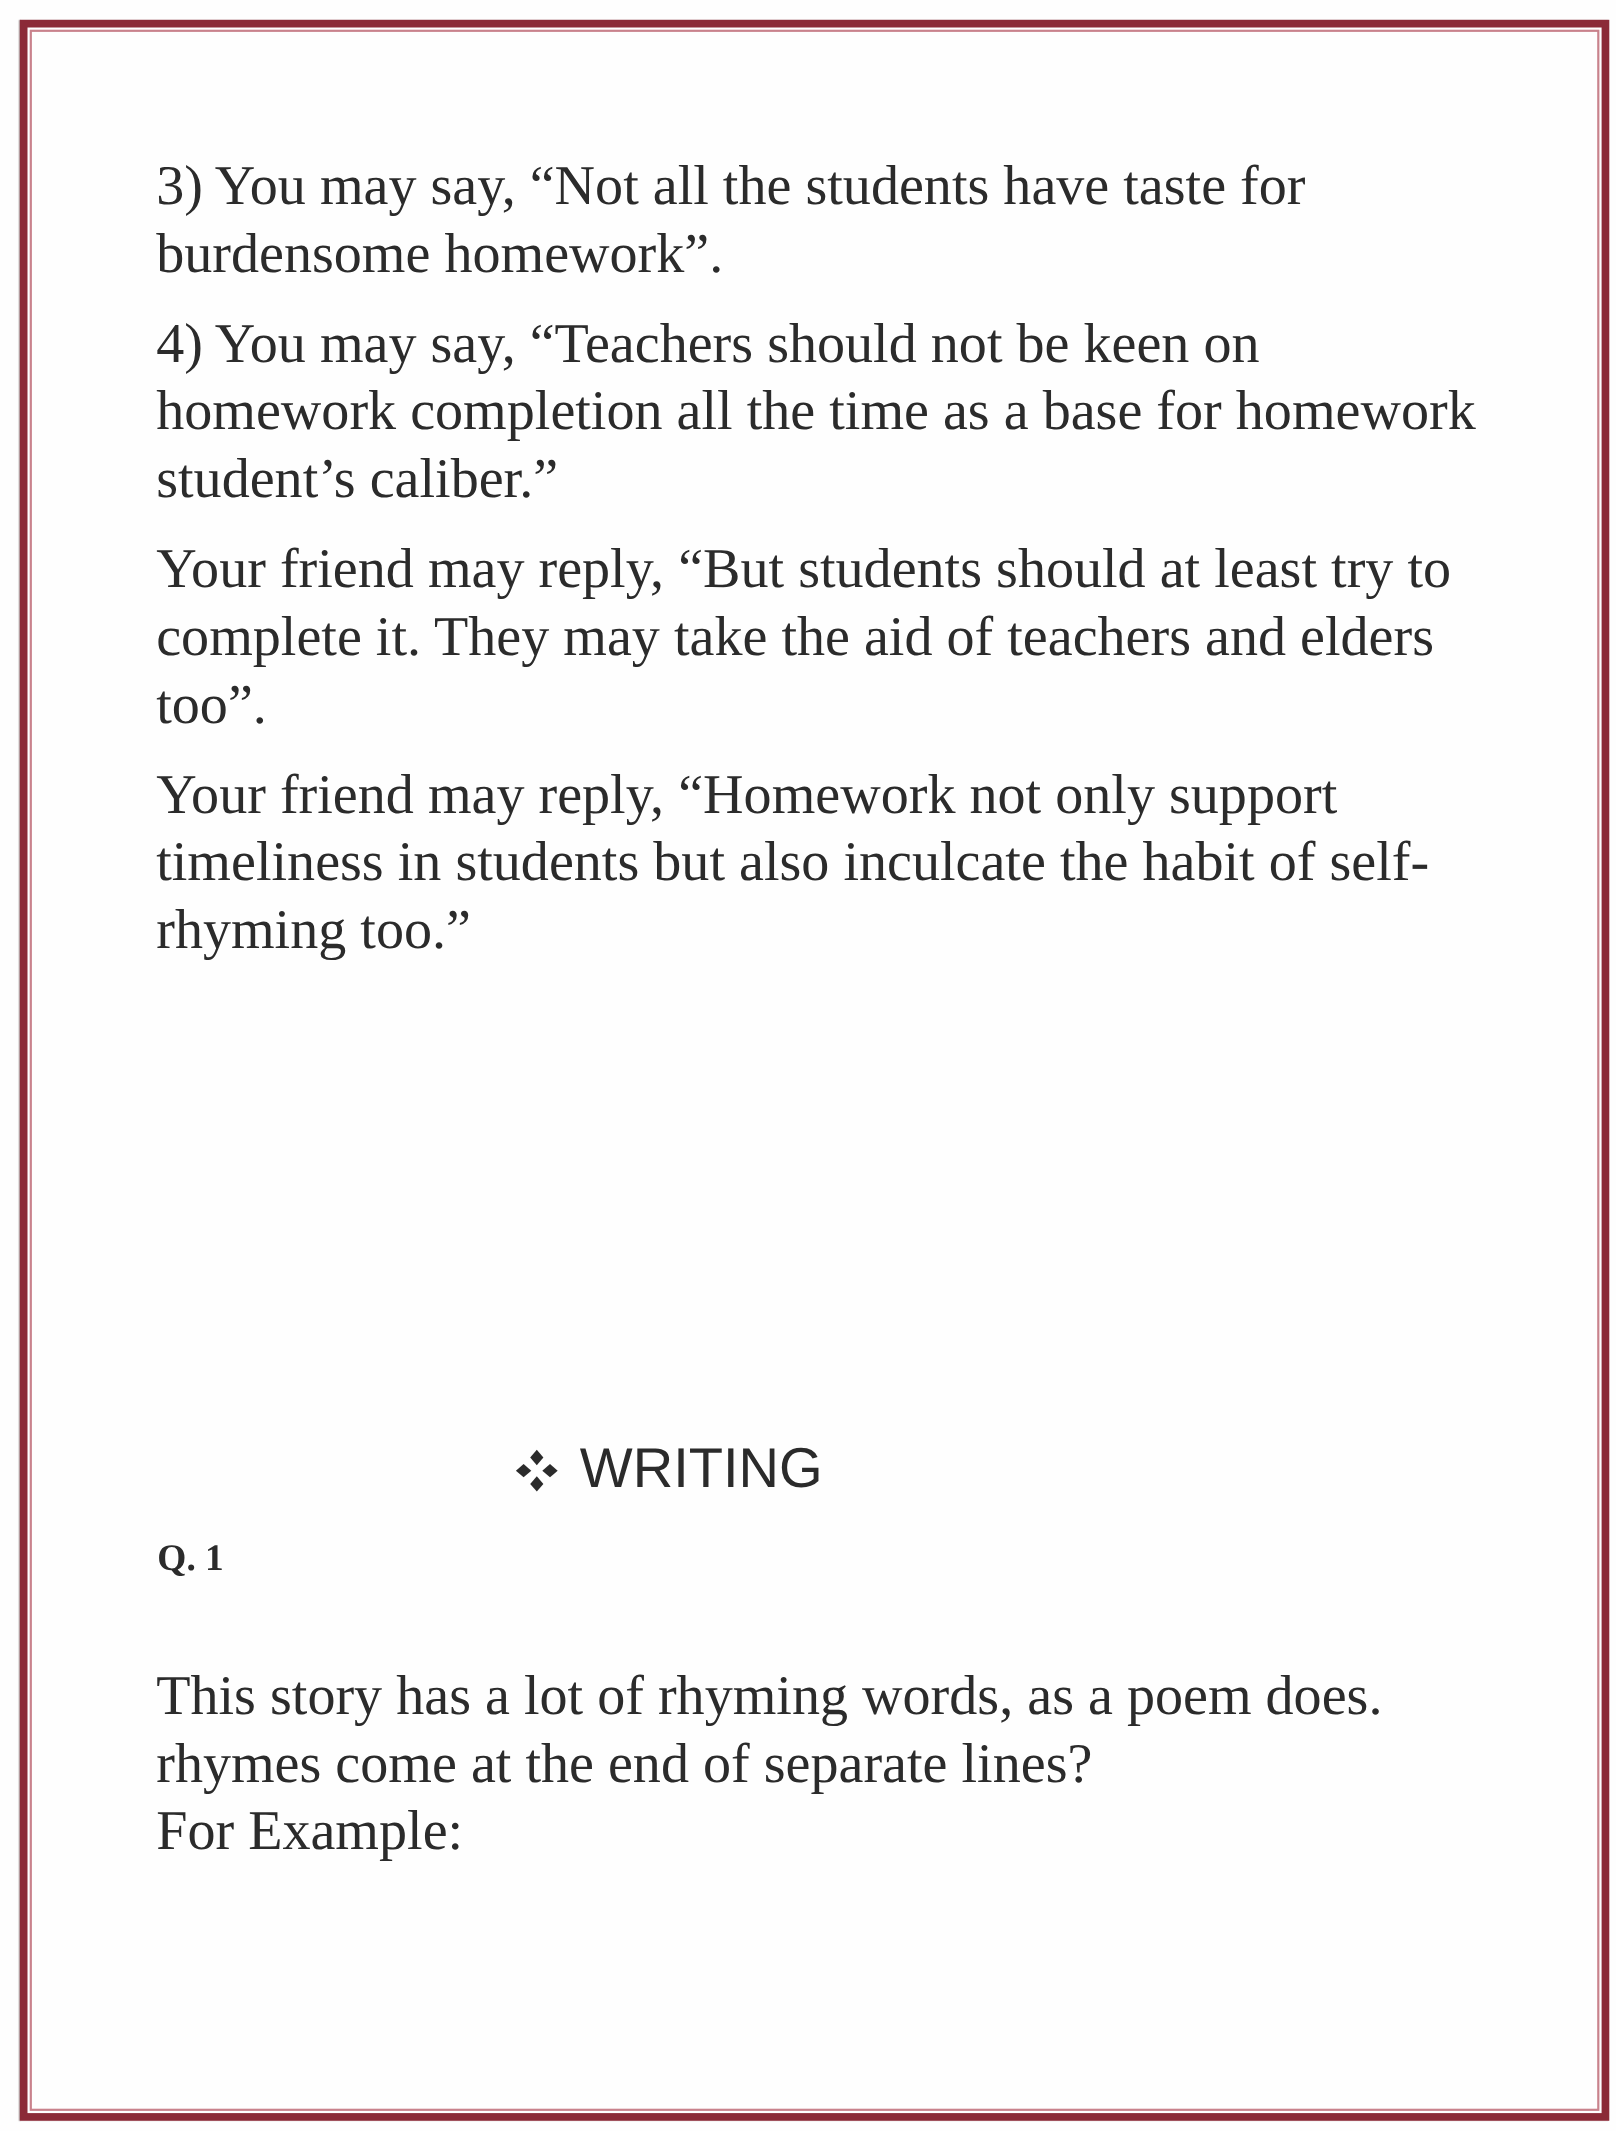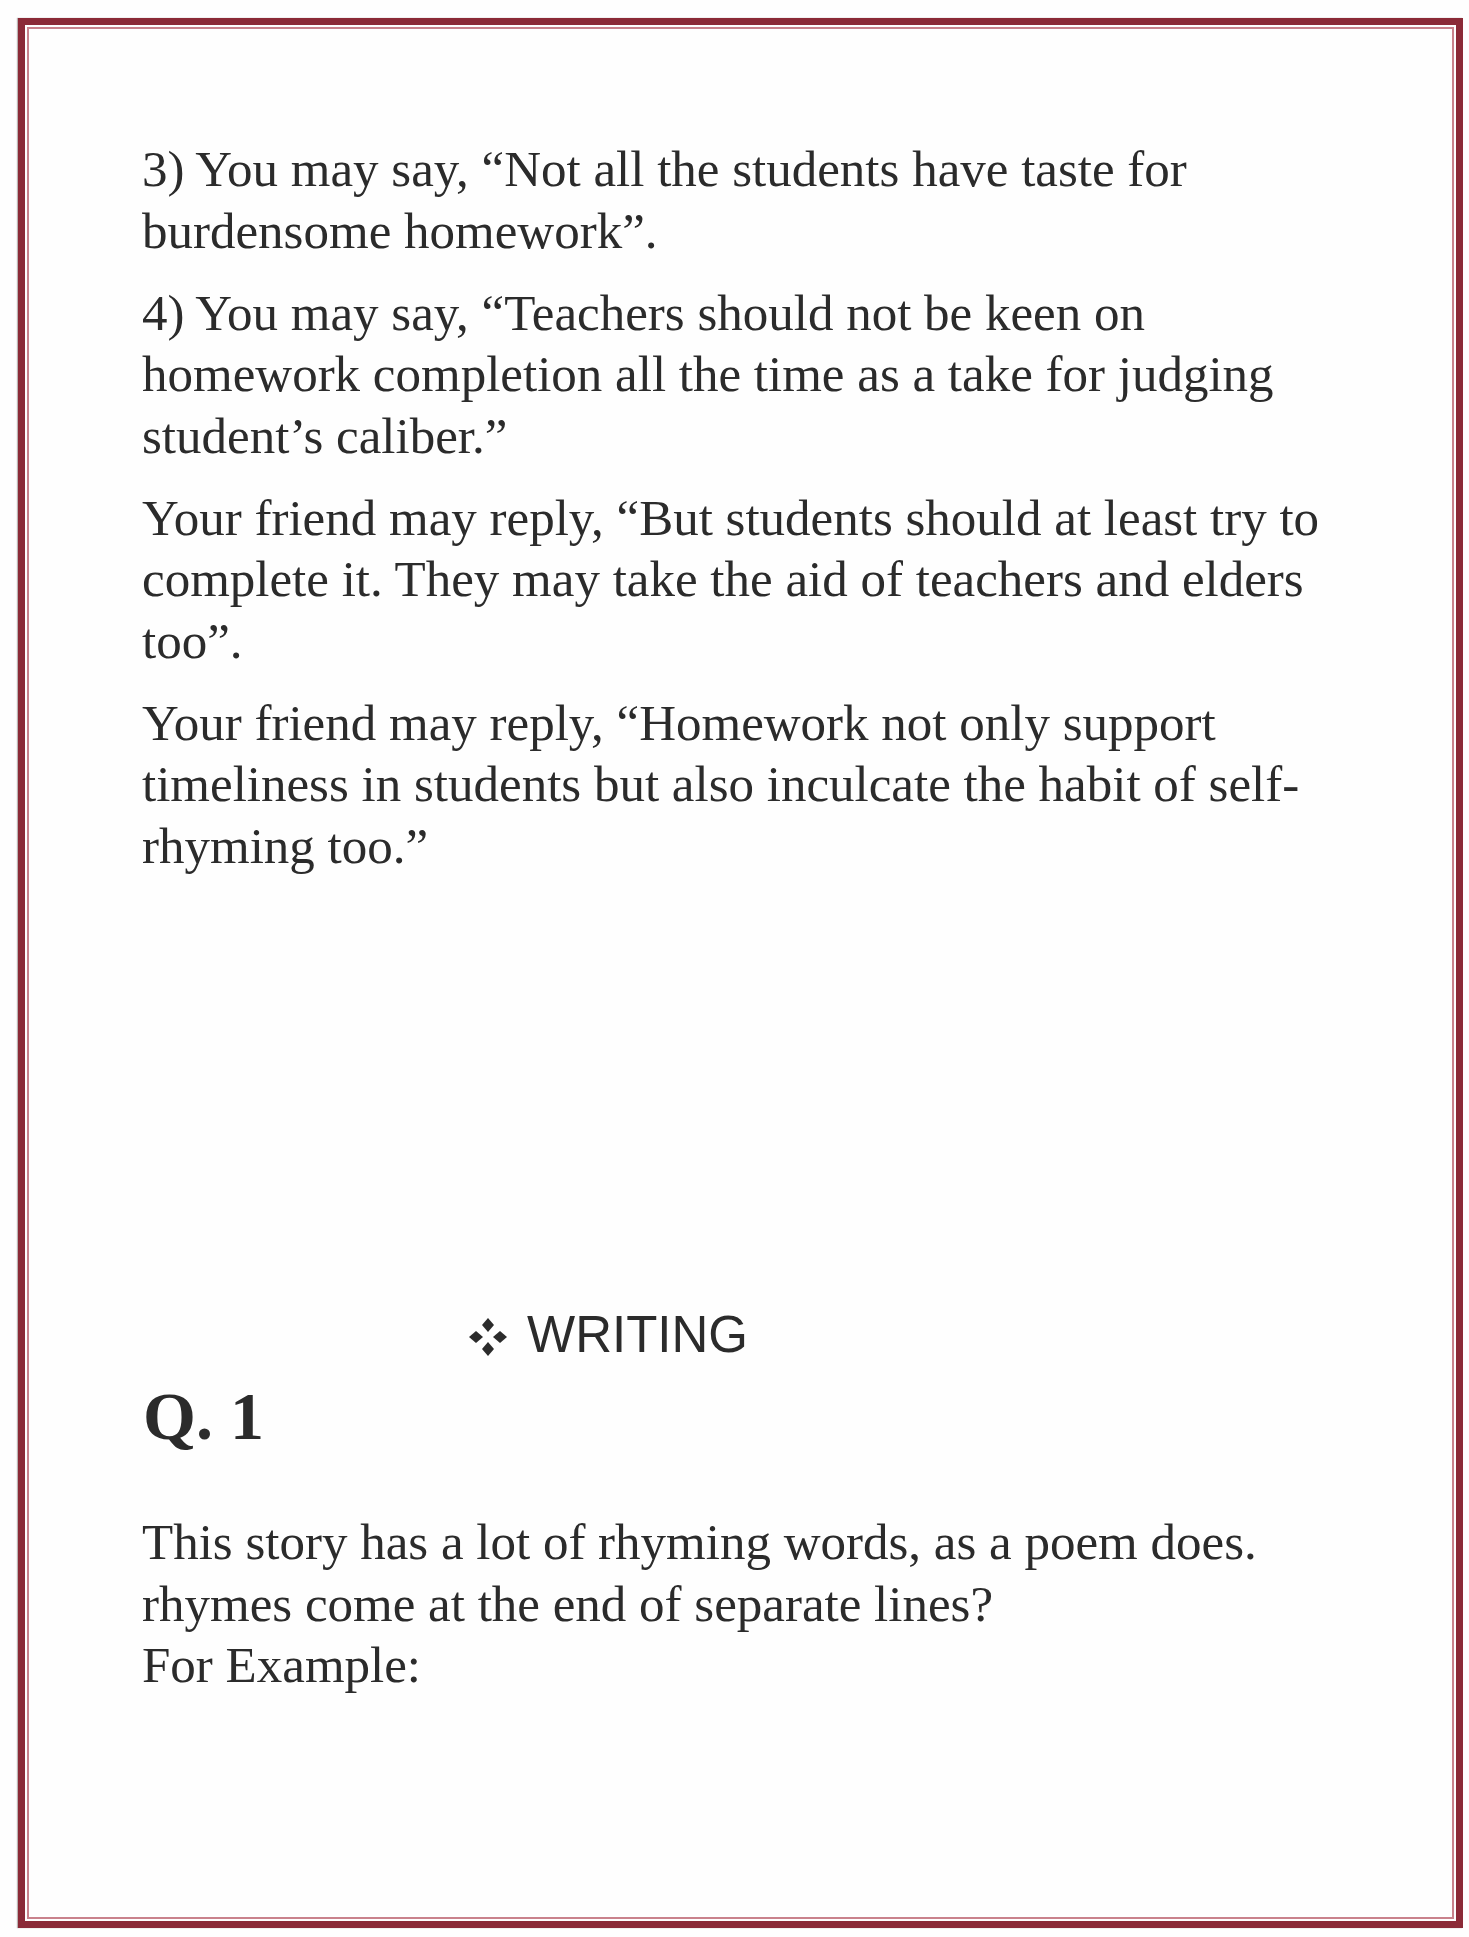--- a/index.html
+++ b/index.html
@@ -70,21 +70,21 @@
     display: inline-block;
     margin-right: 19px;
     position: relative;
     top: -6px;
   }
   .question-label {
     position: absolute;
     left: 143px;
     top: 1386px;
     font-family: "Liberation Serif", "DejaVu Serif", serif;
-    font-size: 68px;
+    font-size: 34px;
     line-height: 61.5px;
     font-weight: bold;
     color: #2b2b2b;
     white-space: nowrap;
   }
   .question-body {
     position: absolute;
     left: 142px;
     top: 1512px;
     font-family: "Liberation Serif", "DejaVu Serif", serif;
@@ -100,21 +100,21 @@
 <div class="page-border-outer"></div>
 <div class="page-border-inner"></div>
 
 <div class="content">
   <p class="para">
     <span class="line">3) You may say, “Not all the students have taste for</span>
     <span class="line">burdensome homework”.</span>
   </p>
   <p class="para">
     <span class="line">4) You may say, “Teachers should not be keen on</span>
-    <span class="line">homework completion all the time as a take for judging</span>
+    <span class="line">homework completion all the time as a base for homework</span>
     <span class="line">student’s caliber.”</span>
   </p>
   <p class="para">
     <span class="line">Your friend may reply, “But students should at least try to</span>
     <span class="line">complete it. They may take the aid of teachers and elders</span>
     <span class="line">too”.</span>
   </p>
   <p class="para">
     <span class="line">Your friend may reply, “Homework not only support</span>
     <span class="line">timeliness in students but also inculcate the habit of self-</span>

